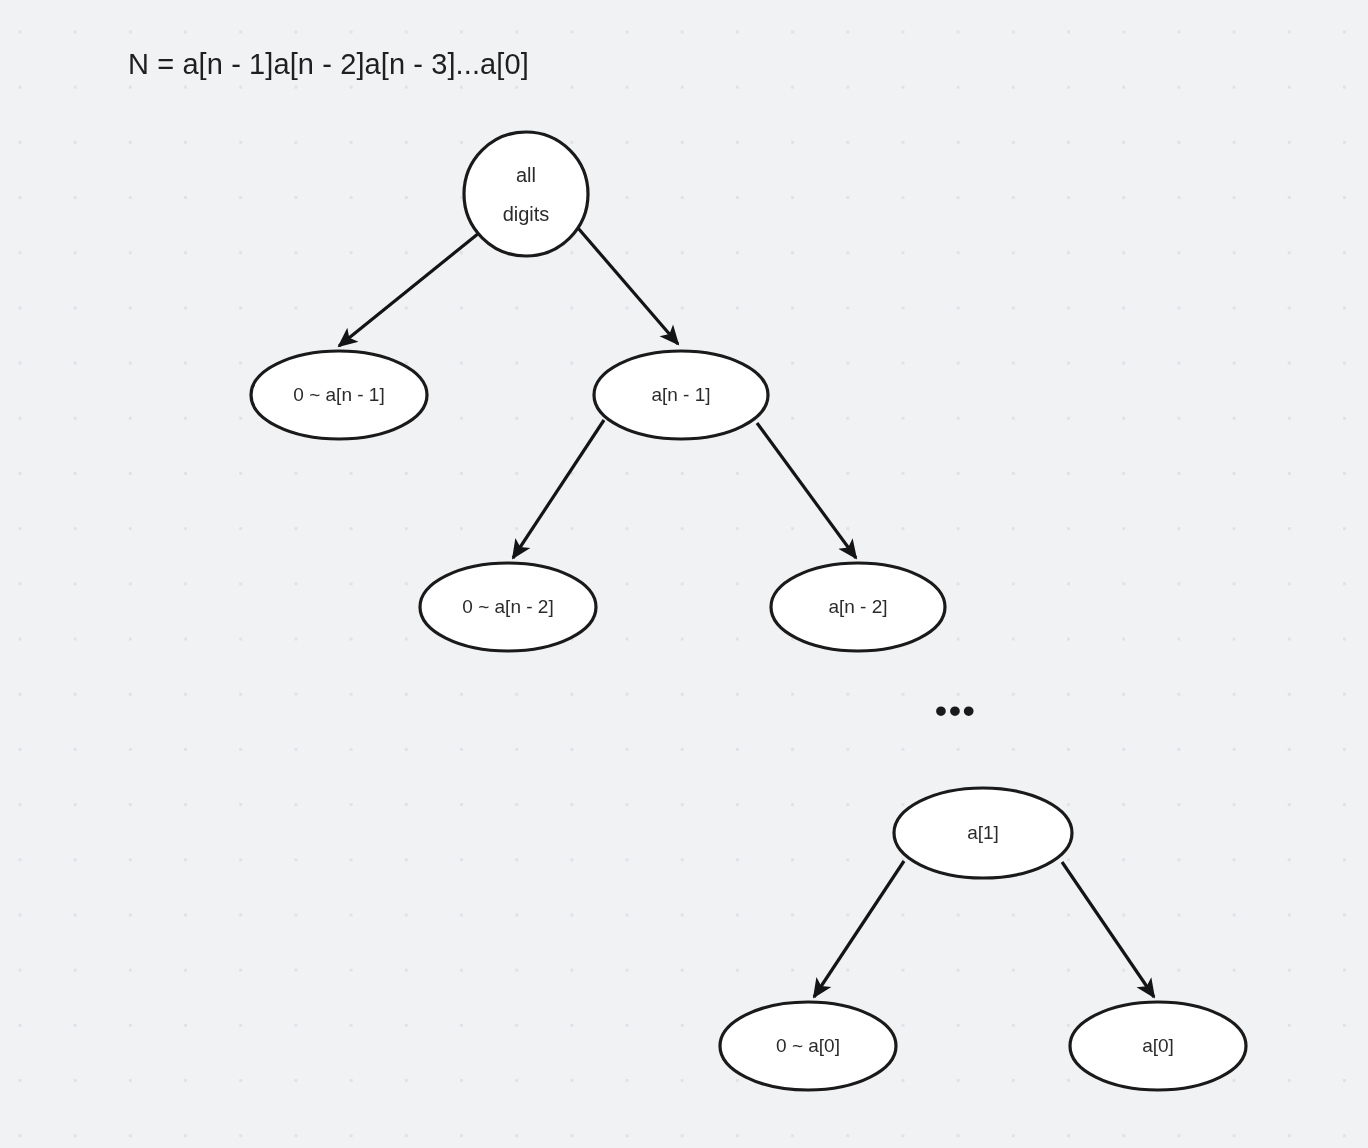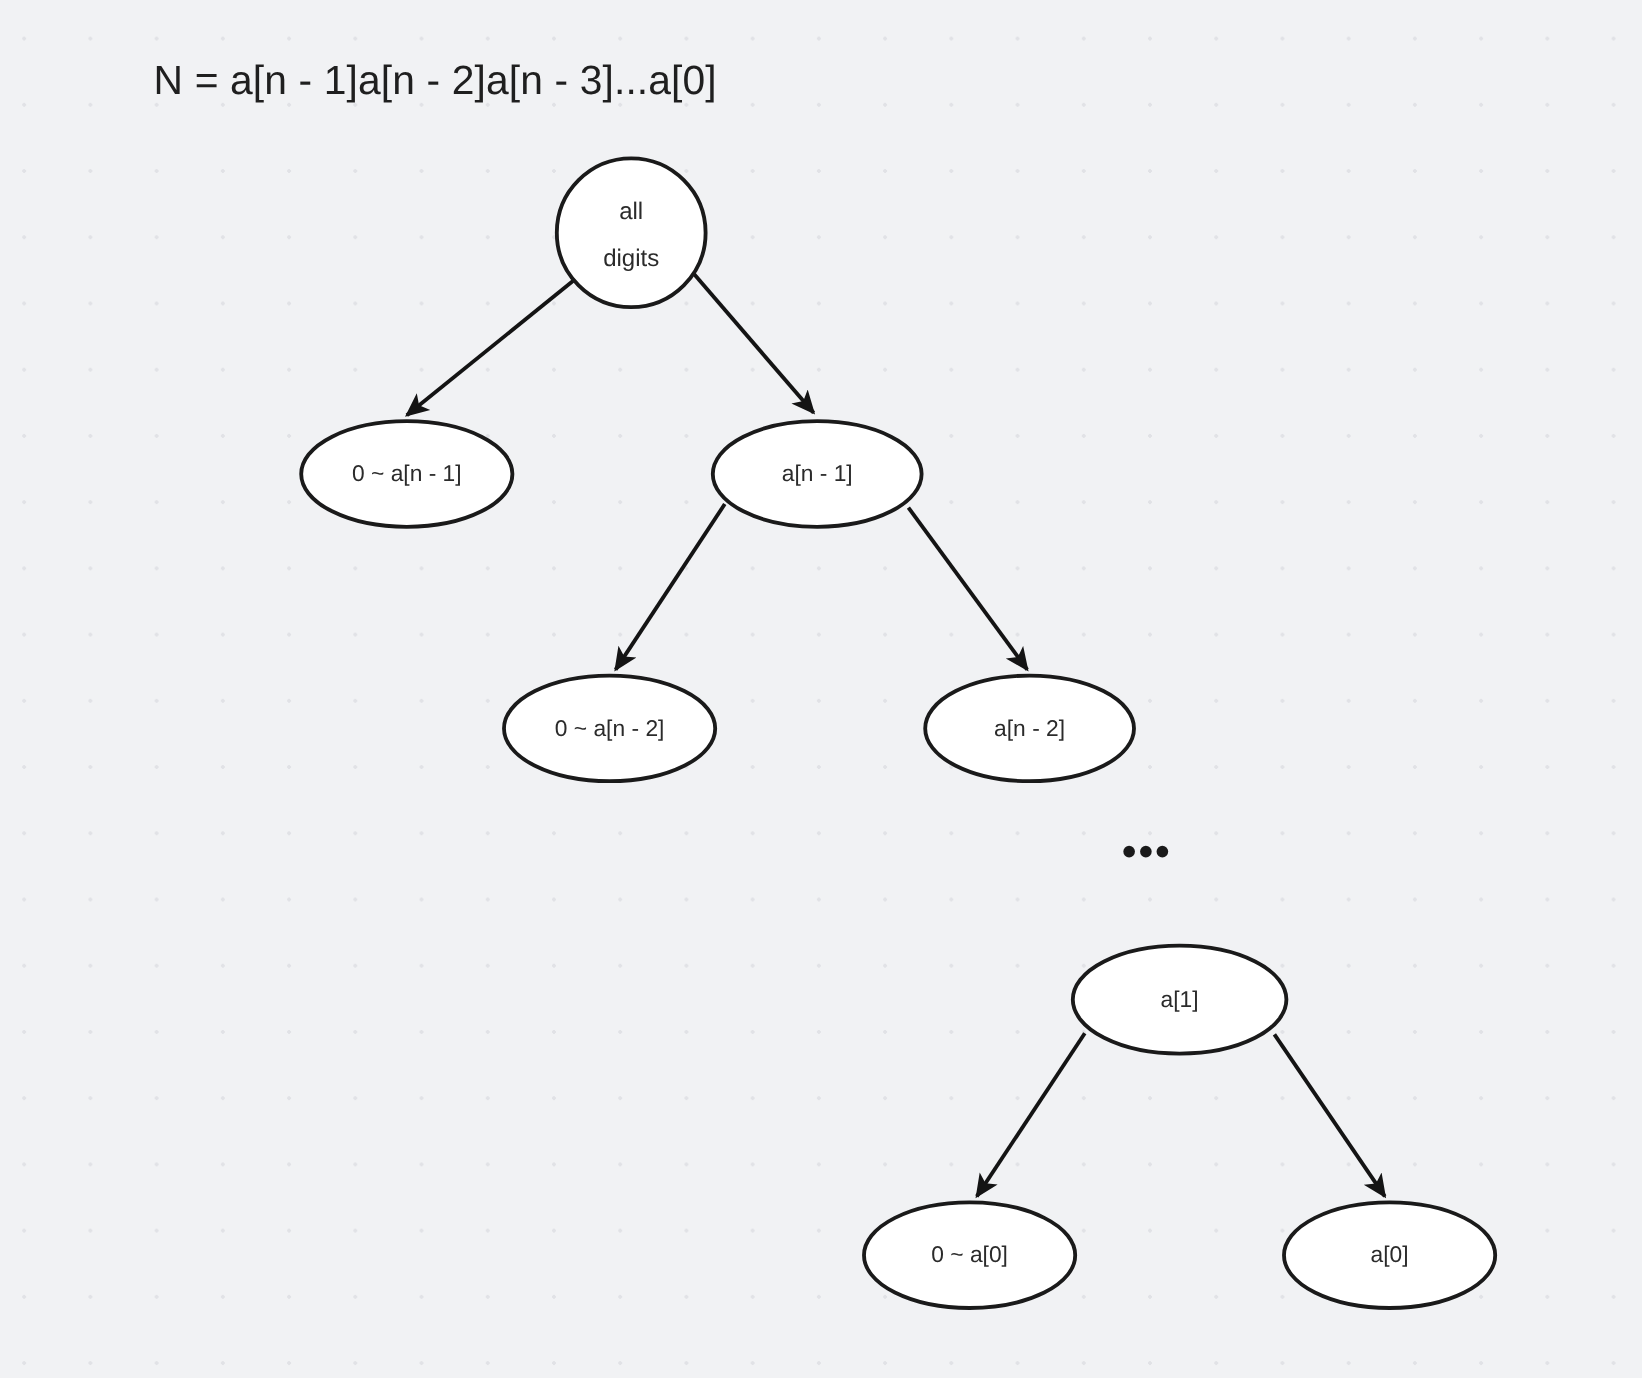--- a/index.html
+++ b/index.html
@@ -23,21 +23,21 @@
     pointer-events: none;
   }
   #canvas {
     position: absolute;
     inset: 0;
   }
   .diagram-title {
     position: absolute;
     left: 128px;
     top: 48px;
-    font-size: 34px;
+    font-size: 29px;
     color: #1f1f1f;
     font-family: "Liberation Sans", sans-serif;
     letter-spacing: 0.1px;
     white-space: nowrap;
   }
   .node-label {
     font-family: "Liberation Sans", sans-serif;
     font-size: 19px;
     fill: #2b2b2b;
     text-anchor: middle;

